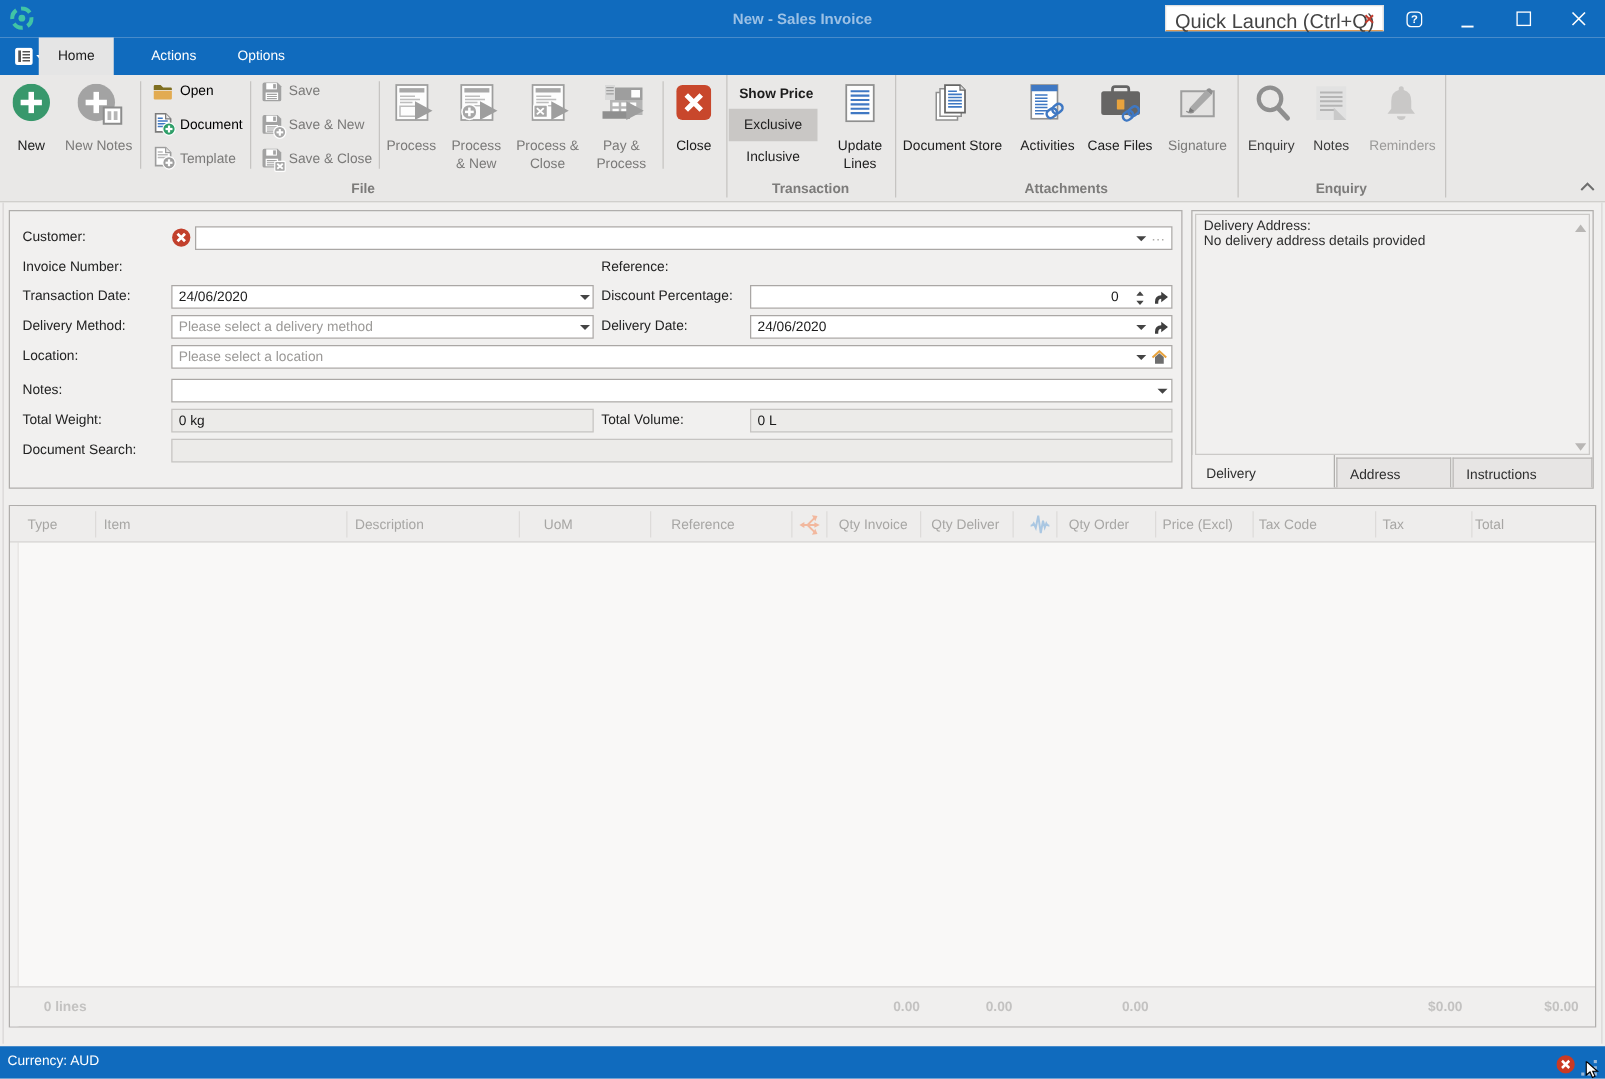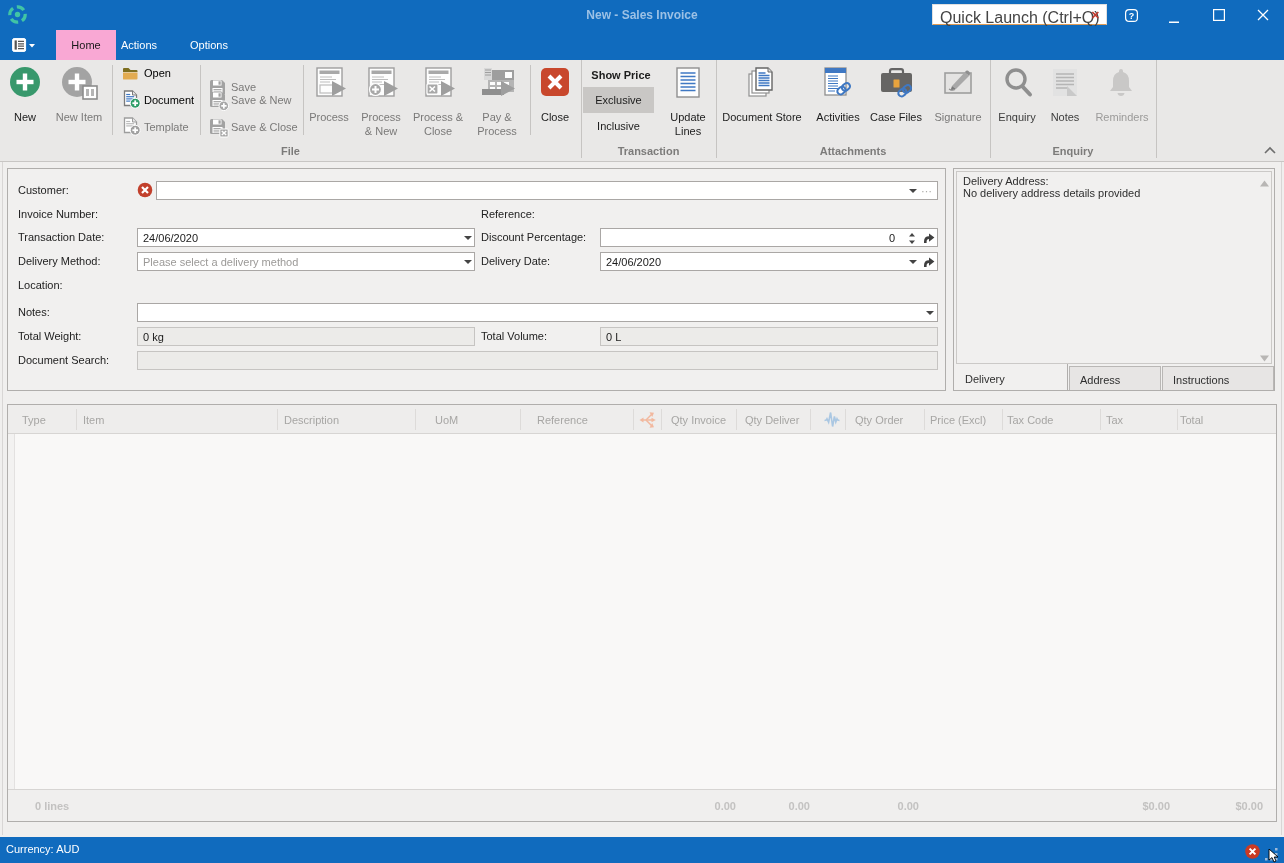--- a/index.html
+++ b/index.html
@@ -9,21 +9,21 @@
 
 #titlebar { position:absolute; left:0; top:0; width:1284px; height:30px; background:#106bbe; }
 #title { position:absolute; top:8px; left:0; width:1284px; text-align:center; color:#9cc1e5; font-weight:bold; font-size:12px; }
 #ql { position:absolute; left:932px; top:4px; width:175px; height:21px; background:#fff; border:1px solid #e0e0e0; border-bottom:1px solid #dd9a55; }
 #ql span { position:absolute; left:7px; top:4px; color:#444; font-size:16px; }
 #ql .x { position:absolute; left:auto; right:6px; top:4px; color:#c23b2e; font-weight:bold; font-size:11px; }
 .winbtn { position:absolute; top:0; height:30px; color:#fff; }
 
 #tabrow { position:absolute; left:0; top:30px; width:1284px; height:30px; background:#106bbe; }
 .tab { position:absolute; top:0; height:30px; line-height:30px; color:#fff; text-align:center; font-size:11px; }
-#tab-home { left:56px; width:60px; background:#f9a8d4; color:#191919; }
+#tab-home { left:31px; width:60px; background:#e5e5e5; color:#191919; }
 
 #ribbon { position:absolute; left:0; top:60px; width:1284px; height:102px; background:#e9e8e7; border-bottom:1px solid #c8c6c4; }
 .rsep { position:absolute; top:5px; height:70px; width:1px; background:#c6c4c2; }
 .gsep { position:absolute; top:0px; height:98px; width:1px; background:#c6c4c2; }
 .glabel { position:absolute; top:85px; height:16px; font-weight:bold; color:#7c7b7a; font-size:11px; text-align:center; }
 .biglabel { position:absolute; top:50px; font-size:11px; color:#1c1c1c; text-align:center; line-height:14px; }
 .gray { color:#7a7978; }
 .smallbtn { position:absolute; height:26px; }
 .smallbtn .txt { position:absolute; left:22px; top:6px; white-space:nowrap; }
 
@@ -109,21 +109,21 @@
   <div class="abs" style="left:62px;top:7px;">
     <svg width="37" height="33">
         <circle cx="15" cy="15" r="15" fill="#a3a3a3"></circle>
         <rect x="6.5" y="12.8" width="17" height="4.4" fill="#fff"></rect>
         <rect x="12.8" y="6.5" width="4.4" height="17" fill="#fff"></rect>
         <rect x="21" y="19" width="14" height="13" fill="#fff" stroke="#8c8c8c" stroke-width="1.6"></rect>
         <rect x="24" y="22" width="3" height="7" fill="#b5b5b5"></rect>
         <rect x="29" y="22" width="3" height="7" fill="#b5b5b5"></rect>
       </svg>
   </div>
-  <div class="biglabel gray" style="left:49px;width:60px;">New Item</div>
+  <div class="biglabel gray" style="left:49px;width:60px;">New Notes</div>
   <div class="rsep" style="left:112px;"></div>
 
   <div class="smallbtn" style="left:122px;top:2px;width:78px;">
     <svg class="abs" style="left:0;top:4px;" width="17" height="14">
         <path d="M1 6 L1 3 Q1 2 2 2 L6.5 2 L8.5 4 L14.5 4 Q15.5 4 15.5 5 L15.5 6 Z" fill="#7e6e20"></path>
         <path d="M1 13 L1 6.5 L15.5 6.5 L15.5 12.5 Q15.5 13.5 14.5 13.5 L2 13.5 Q1 13.5 1 13 Z" fill="#e2ab51"></path>
       </svg>
     <div class="txt" style="top:5px;">Open</div>
   </div>
   <div class="smallbtn" style="left:122px;top:30px;width:78px;">
@@ -152,21 +152,21 @@
           <path d="M3.2 8.9 h8"></path>
         </g>
         <circle cx="12.2" cy="13.2" r="5" fill="#9f9f9f" stroke="#fff" stroke-width="1"></circle>
         <rect x="9.4" y="12.3" width="5.6" height="1.8" fill="#fff"></rect>
         <rect x="11.3" y="10.4" width="1.8" height="5.6" fill="#fff"></rect>
       </svg>
     <div class="txt gray" style="top:4px;">Template</div>
   </div>
   <div class="rsep" style="left:200px;"></div>
 
-  <div class="smallbtn" style="left:209px;top:16px;width:94px;">
+  <div class="smallbtn" style="left:209px;top:2px;width:94px;">
     <svg class="abs" style="left:0;top:3px;" width="18" height="17">
         <path d="M1 2.5 Q1 1 2.5 1 L13 1 L16 4 L16 14.5 Q16 16 14.5 16 L2.5 16 Q1 16 1 14.5 Z" fill="#a2a2a2"></path>
         <rect x="4" y="1.5" width="8.5" height="5" fill="#fff"></rect>
         <rect x="9.5" y="2.3" width="2.2" height="3.4" fill="#a2a2a2"></rect>
         <rect x="3.5" y="9" width="10" height="6" fill="#fff"></rect>
         <path d="M4.5 10.5 h8 M4.5 12.2 h8 M4.5 13.9 h8" stroke="#a2a2a2" stroke-width="0.9"></path>
       </svg>
     <div class="txt gray" style="top:5px;">Save</div>
   </div>
   <div class="smallbtn" style="left:209px;top:30px;width:94px;">
@@ -373,20 +373,28 @@
       </div>
     <div class="lab" style="left:473px;top:86px;">Delivery Date:</div>
     <div class="inp" style="left:592px;top:83px;width:338px;height:19px;">
       <div class="tx">24/06/2020</div>
       <div class="dd" style="right:20px;top:7px;"></div>
       <svg class="abs" style="right:2px;top:3px;" width="14" height="12">
           <path d="M3 11 L3 9.5 Q3 4.2 8 4.2 L8 1.4 L13.4 5.6 L8 9.8 L8 7 Q5.6 7 5.6 9.8 L5.6 11 Z" fill="#3f3f3f"></path>
         </svg>
     </div>
     <div class="lab" style="top:110px;">Location:</div>
+    <div class="inp" style="left:129px;top:107px;width:801px;height:19px;">
+      <div class="ph">Please select a location</div>
+      <div class="dd" style="right:20px;top:7px;"></div>
+      <svg class="abs" style="right:3px;top:3px;" width="13" height="12">
+          <path d="M1 6 L6.5 1 L12 6" fill="none" stroke="#e8a33d" stroke-width="1.6"></path>
+          <path d="M3 5.5 L3 11 L10 11 L10 5.5 L6.5 2.5 Z" fill="#6e6e6e"></path>
+        </svg>
+    </div>
     <div class="lab" style="top:137px;">Notes:</div>
     <div class="inp" style="left:129px;top:134px;width:801px;height:19px;">
         <div class="dd" style="right:3px;top:7px;"></div>
       </div>
     <div class="lab" style="top:161px;">Total Weight:</div>
     <div class="inp ro" style="left:129px;top:158px;width:338px;height:19px;">
         <div class="tx">0 kg</div>
       </div>
     <div class="lab" style="left:473px;top:161px;">Total Volume:</div>
     <div class="inp ro" style="left:592px;top:158px;width:338px;height:19px;">

